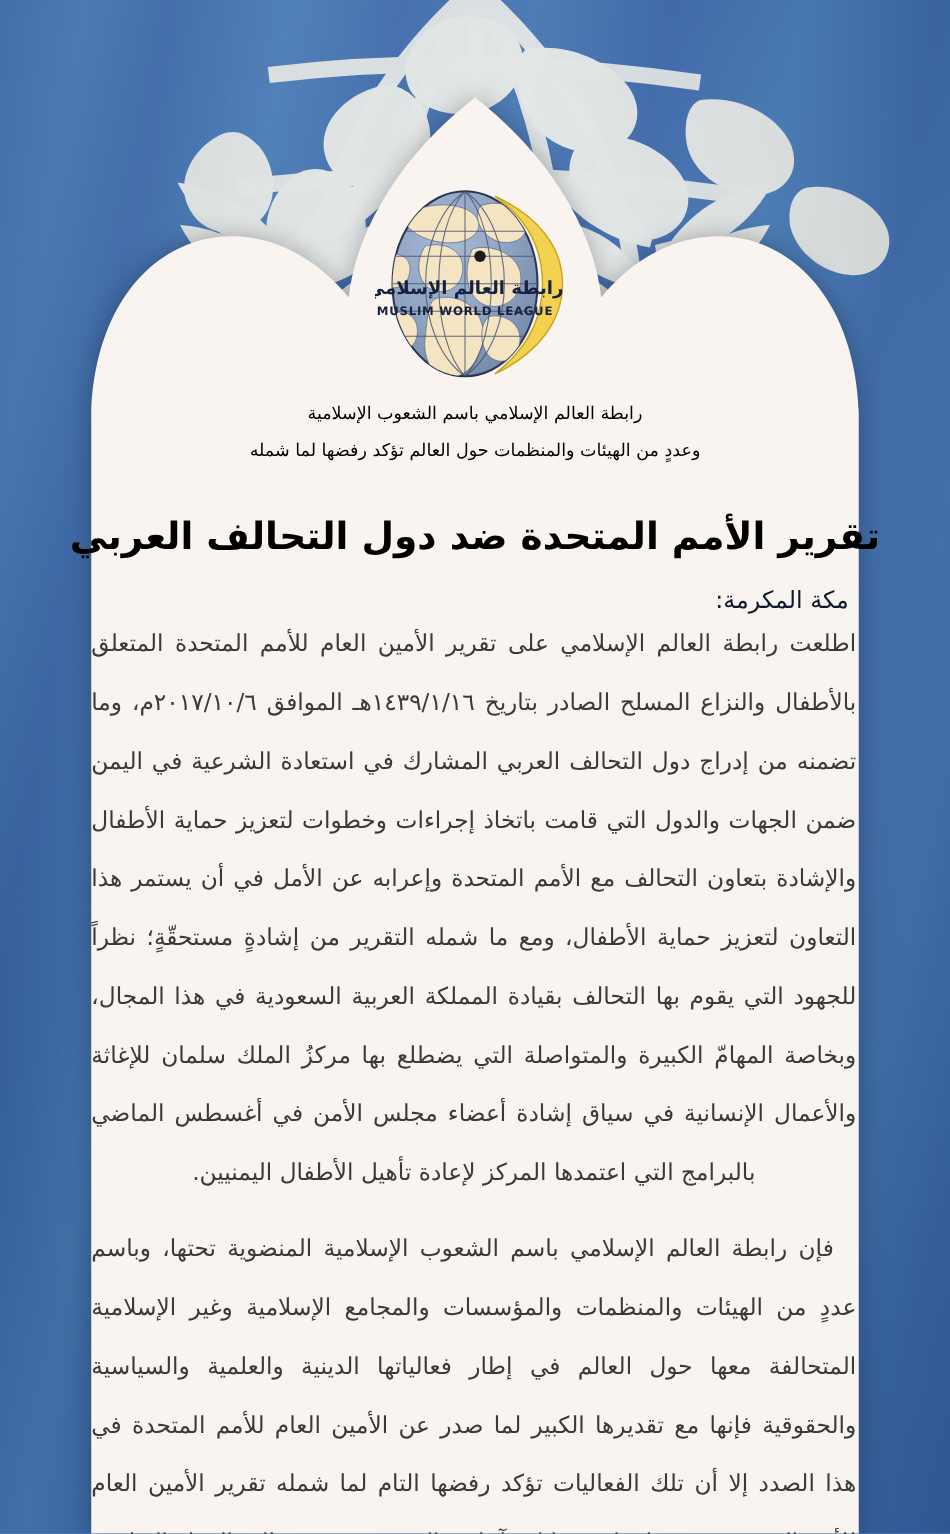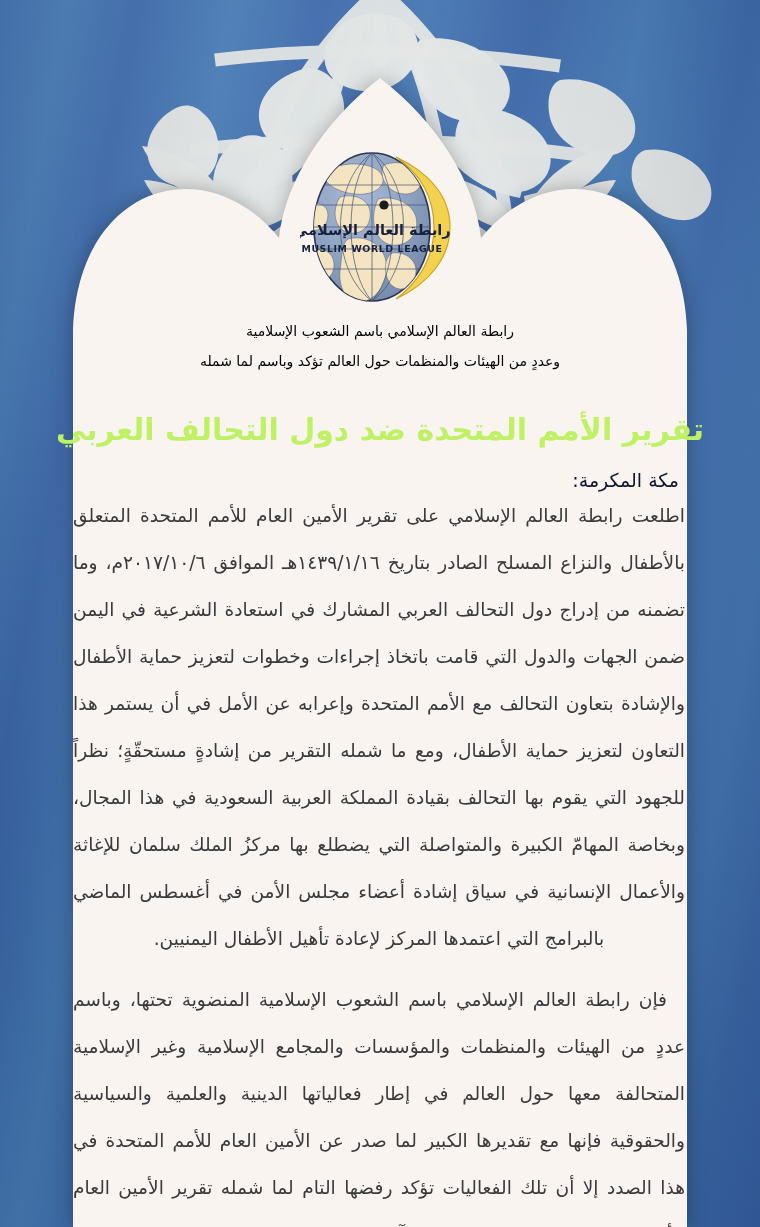--- a/index.html
+++ b/index.html
@@ -45,21 +45,21 @@
   .logo svg{display:block;width:160px;height:168px;}
 
   
   .header-block{position:absolute;left:0;right:0;top:316px;text-align:center;}
   .subtitle{
     font-size:14px;line-height:30px;color:#000000;
     letter-spacing:0;white-space:nowrap;}
 
   .main-title{
     position:absolute;left:0;right:0;top:388px;text-align:center;
-    font-size:30px;font-weight:bold;color:#bef264;line-height:44px;
+    font-size:30px;font-weight:bold;color:#000000;line-height:44px;
     white-space:nowrap;}
 
   .city{position:absolute;right:36px;top:469px;font-size:19px;color:#0f172a;}
 
   .body-col{position:absolute;left:28px;right:30px;top:492px;}
   .para{
     font-size:18.6px;line-height:47px;color:#3a3a3a;
     text-align:justify;text-align-last:center;
     margin:0 0 0 0;
     -webkit-hyphens:none;hyphens:none;
@@ -245,21 +245,21 @@
           <circle cx="84" cy="62" r="4.6" fill="#1C1C1C"></circle>
         </g>
 
         <text x="72" y="92" text-anchor="middle" font-family="'DejaVu Sans','Liberation Sans',sans-serif" font-size="14.5" font-weight="bold" fill="#16213F">رابطة العالم الإسلامي</text>
         <text x="72" y="109" text-anchor="middle" font-family="'DejaVu Sans','Liberation Sans',sans-serif" font-size="9.4" font-weight="bold" fill="#16213F" letter-spacing="0.6">MUSLIM WORLD LEAGUE</text>
       </svg>
     </div>
 
     <div class="header-block">
       <div class="subtitle">رابطة العالم الإسلامي باسم الشعوب الإسلامية</div>
-      <div class="subtitle">وعددٍ من الهيئات والمنظمات حول العالم تؤكد وباسم لما شمله</div>
+      <div class="subtitle">وعددٍ من الهيئات والمنظمات حول العالم تؤكد رفضها لما شمله</div>
     </div>
 
     <h1 class="main-title">تقرير الأمم المتحدة ضد دول التحالف العربي</h1>
 
     <div class="city">مكة المكرمة:</div>
 
     <div class="body-col">
       <p class="para p1">اطلعت رابطة العالم الإسلامي على تقرير الأمين العام للأمم المتحدة المتعلق بالأطفال والنزاع المسلح الصادر بتاريخ ١٤٣٩/١/١٦هـ الموافق ٢٠١٧/١٠/٦م، وما تضمنه من إدراج دول التحالف العربي المشارك في استعادة الشرعية في اليمن ضمن الجهات والدول التي قامت باتخاذ إجراءات وخطوات لتعزيز حماية الأطفال والإشادة بتعاون التحالف مع الأمم المتحدة وإعرابه عن الأمل في أن يستمر هذا التعاون لتعزيز حماية الأطفال، ومع ما شمله التقرير من إشادةٍ مستحقّةٍ؛ نظراً للجهود التي يقوم بها التحالف بقيادة المملكة العربية السعودية في هذا المجال، وبخاصة المهامّ الكبيرة والمتواصلة التي يضطلع بها مركزُ الملك سلمان للإغاثة والأعمال الإنسانية في سياق إشادة أعضاء مجلس الأمن  في أغسطس الماضي بالبرامج التي اعتمدها المركز لإعادة تأهيل الأطفال اليمنيين.</p>
       <p class="para p2">فإن رابطة العالم الإسلامي باسم الشعوب الإسلامية المنضوية تحتها، وباسم عددٍ من الهيئات والمنظمات والمؤسسات والمجامع الإسلامية وغير الإسلامية المتحالفة معها حول العالم في إطار فعالياتها الدينية والعلمية والسياسية والحقوقية فإنها مع تقديرها الكبير لما صدر عن الأمين العام للأمم المتحدة في هذا الصدد إلا أن تلك الفعاليات تؤكد رفضها التام لما شمله تقرير الأمين العام للأمم المتحدة من معلومات وبيانات آحادية المصدر، مفتقرة إلى العمل الوثائقي بمتطلبات عدالته الدولية التي يُفترض منها أن تُحَدِّدَ بوسائل استطلاعها الصحيح نطاق المسؤولية التقصيرية حيث أثبت المشهد اليومي بالواقع الملموس قيام الميليشيات الحوثية بإعاقة جهود الإغاثة، بل والاعتداء عليها، مسجلة بين عامي ٢٠١٥ـ ٢٠١٧ وبالوثائق الماثلة أمام الجميع مصادرة ٦٥ سفينة و١٢٤ قافلة إغاثية و٦٢٨ شاحنة و ٥٥٠٠ سلة غذائية و٦٠٠٠ سلعة أساسية.</p>
     </div>

